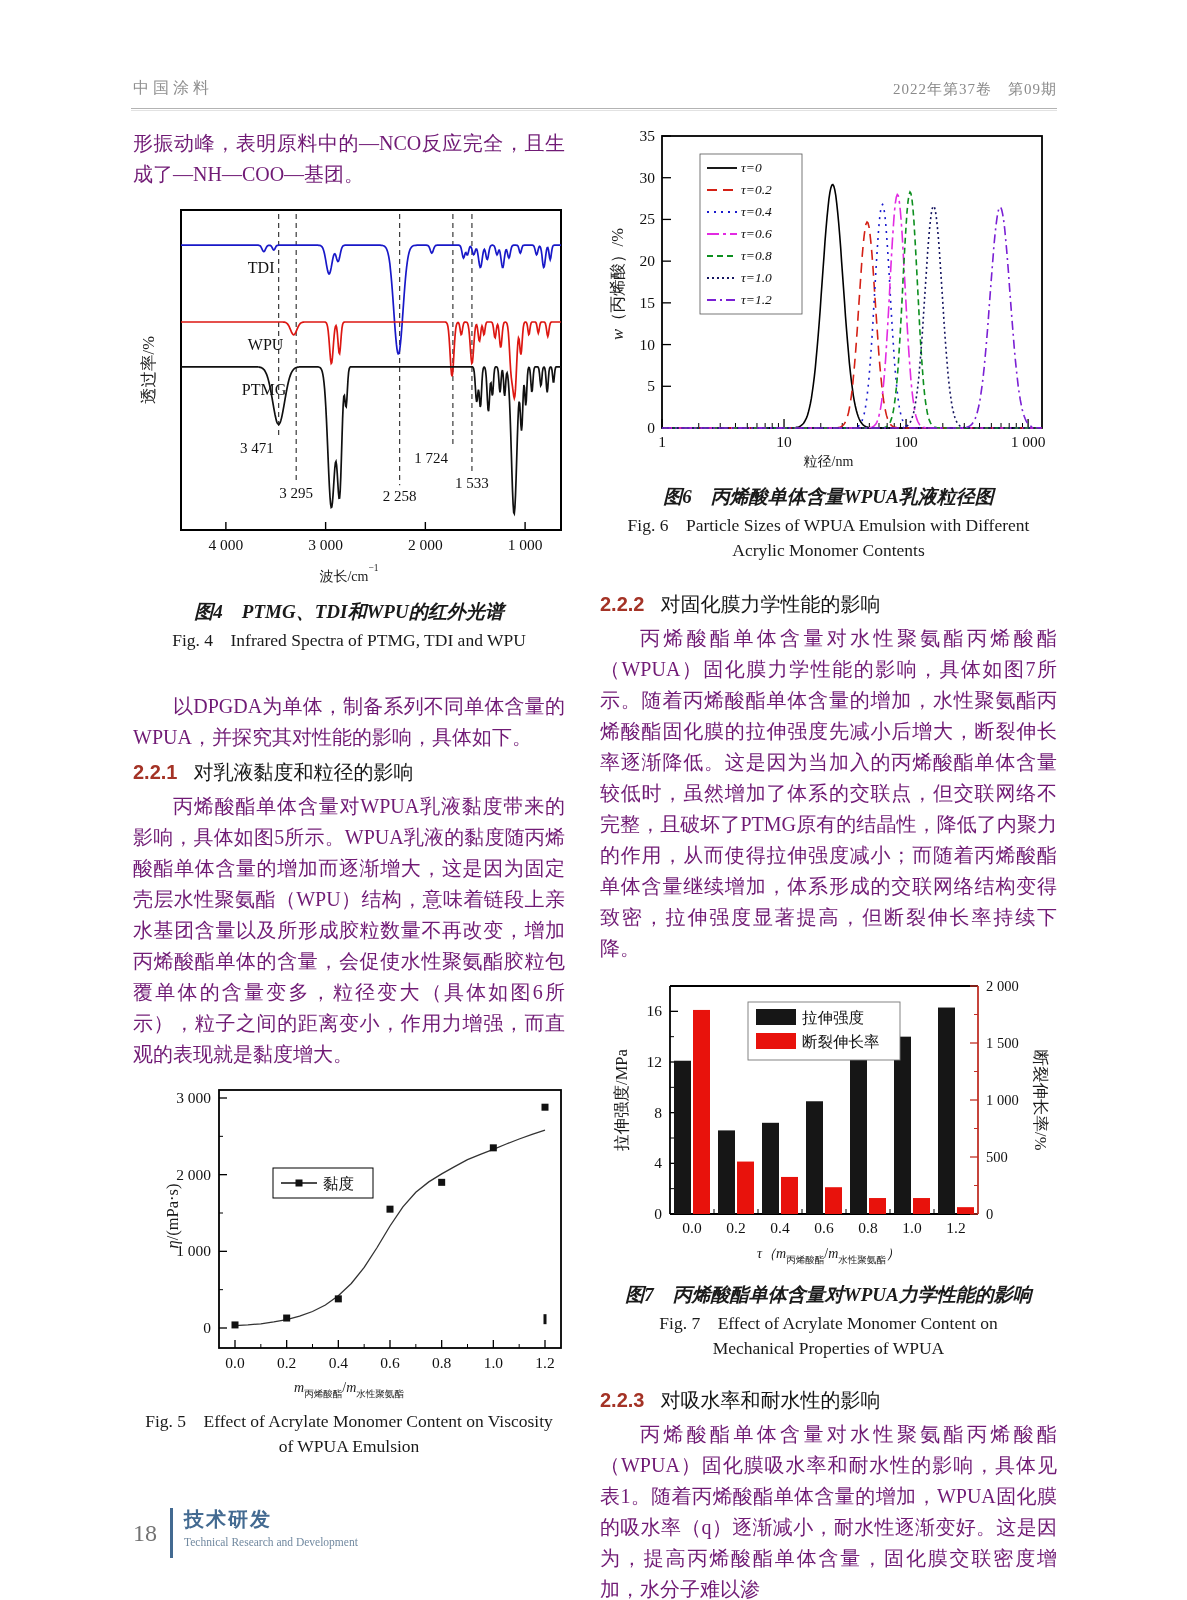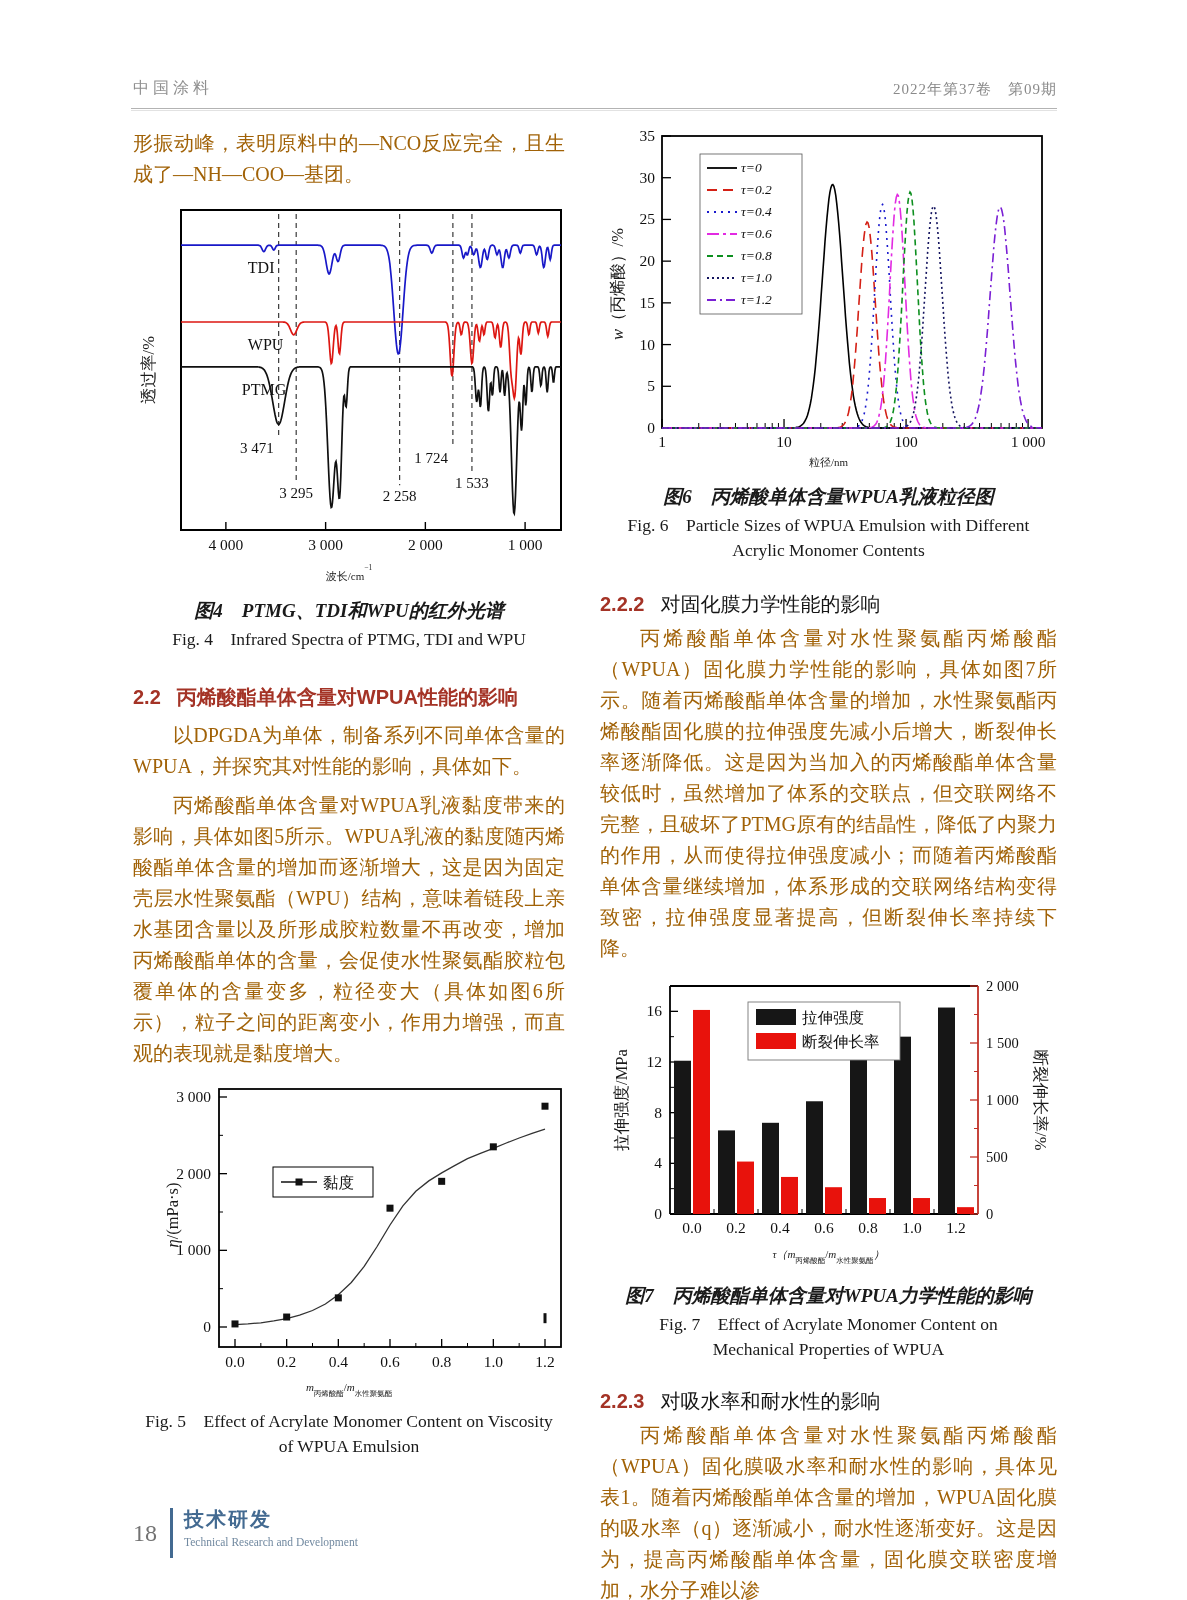--- a/index.html
+++ b/index.html
@@ -9,34 +9,34 @@
   
   .hdr-journal{left:133px;top:78px;font-size:16px;letter-spacing:4px;color:#8f8f8f;}
   .hdr-issue{right:130px;top:80px;font-size:15px;color:#8a8a8a;letter-spacing:1px;}
   .hdr-rule{left:131px;top:108px;width:926px;height:1px;background:#b3b3b3;}
   .hdr-rule2{left:131px;top:110px;width:926px;height:1px;background:#e2e2e2;}
   
   .col{position:absolute;top:128px;}
   .col-left{left:133px;width:432px;}
   .col-right{left:600px;width:457px;}
   p.body{margin:0;font-size:20px;line-height:31px;text-align:justify;text-indent:2em;
-         font-family:"Liberation Serif","DejaVu Serif",serif;color:#a16207;}
+         font-family:"Liberation Serif","DejaVu Serif",serif;color:#701a75;}
   p.noindent{text-indent:0;}
   .sec-major{margin:0;font-family:"Liberation Sans","DejaVu Sans",sans-serif;
              font-weight:bold;font-size:20px;color:#a43326;line-height:30px;}
   .sec-major .num{margin-right:16px;}
   .sec-minor{margin:0;font-size:20px;line-height:30px;}
   .sec-minor .num{font-family:"Liberation Sans","DejaVu Sans",sans-serif;font-weight:bold;color:#a43326;margin-right:16px;}
   .sec-minor .ttl{color:#161616;}
   
   .figure{position:relative;text-align:center;}
   .figure svg{display:block;}
   .cap-zh{font-weight:bold;font-size:19px;line-height:26px;margin-top:10px;font-style:italic;}
   .cap-en{font-weight:normal;font-size:17.5px;line-height:25px;margin-top:3px;}
-  .xlabel{font-size:11px;line-height:24px;text-align:center;}
+  .xlabel{font-size:14px;line-height:24px;text-align:center;}
   .ylabel-rot{position:absolute;white-space:nowrap;font-size:16.5px;transform:translate(-50%,-50%) rotate(-90deg);}
   .ylabel-rot-r{position:absolute;white-space:nowrap;font-size:16.5px;transform:translate(-50%,-50%) rotate(90deg);}
   .pt-plain{}
   .pt-var{font-style:italic;}
   .pt-sub{font-size:68%;vertical-align:-22%;}
   .pt-sup{font-size:68%;vertical-align:40%;}
   
   .ft-num{left:133px;top:1520px;font-size:24px;color:#737373;font-family:"Liberation Serif",serif;}
   .ft-bar{left:170px;top:1508px;width:3px;height:50px;background:#436a91;}
   .ft-zh{left:184px;top:1506px;font-size:20px;font-weight:bold;color:#436a91;
@@ -86,26 +86,26 @@
           <text x="114.8241469816273" y="146" font-family="&quot;Liberation Serif&quot;,serif" font-size="16" fill="#111">WPU</text>
           <path d="M48.0,162.8L48.6,162.8L49.2,162.8L49.8,162.8L50.4,162.8L51.0,162.8L51.6,162.8L52.2,162.8L52.8,162.8L53.4,162.8L54.0,162.8L54.6,162.8L55.2,162.8L55.8,162.8L56.4,162.8L57.0,162.8L57.6,162.8L58.2,162.8L58.8,162.8L59.4,162.8L60.0,162.8L60.6,162.8L61.2,162.8L61.8,162.8L62.4,162.8L63.0,162.8L63.6,162.8L64.2,162.8L64.8,162.8L65.4,162.8L66.0,162.8L66.6,162.8L67.1,162.8L67.7,162.8L68.3,162.8L68.9,162.8L69.5,162.8L70.1,162.8L70.7,162.8L71.3,162.8L71.9,162.8L72.5,162.8L73.1,162.8L73.7,162.8L74.3,162.8L74.9,162.8L75.5,162.8L76.1,162.8L76.7,162.8L77.3,162.8L77.9,162.8L78.5,162.8L79.1,162.8L79.7,162.8L80.3,162.8L80.9,162.8L81.5,162.8L82.1,162.8L82.7,162.8L83.3,162.8L83.9,162.8L84.5,162.8L85.1,162.8L85.7,162.8L86.3,162.8L86.9,162.8L87.5,162.8L88.1,162.8L88.7,162.8L89.3,162.8L89.9,162.8L90.5,162.8L91.1,162.8L91.7,162.8L92.3,162.8L92.9,162.8L93.5,162.8L94.1,162.8L94.7,162.8L95.3,162.8L95.9,162.8L96.5,162.8L97.1,162.8L97.7,162.8L98.3,162.8L98.9,162.8L99.5,162.8L100.1,162.8L100.7,162.8L101.3,162.8L101.9,162.8L102.5,162.8L103.1,162.8L103.7,162.8L104.3,162.8L104.9,162.8L105.4,162.8L106.0,162.8L106.6,162.8L107.2,162.8L107.8,162.8L108.4,162.8L109.0,162.8L109.6,162.8L110.2,162.8L110.8,162.8L111.4,162.8L112.0,162.8L112.6,162.8L113.2,162.8L113.8,162.8L114.4,162.8L115.0,162.8L115.6,162.8L116.2,162.8L116.8,162.8L117.4,162.8L118.0,162.8L118.6,162.8L119.2,162.8L119.8,162.8L120.4,162.8L121.0,162.8L121.6,162.8L122.2,162.8L122.8,162.8L123.4,162.9L124.0,162.9L124.6,162.9L125.2,163.0L125.8,163.0L126.4,163.1L127.0,163.3L127.6,163.4L128.2,163.6L128.8,163.9L129.4,164.3L130.0,164.7L130.6,165.3L131.2,165.9L131.8,166.8L132.4,167.8L133.0,169.0L133.6,170.4L134.2,172.0L134.8,173.9L135.4,176.1L136.0,178.5L136.6,181.1L137.2,184.0L137.8,187.1L138.4,190.3L139.0,193.7L139.6,197.2L140.2,200.7L140.8,204.1L141.4,207.4L142.0,210.5L142.6,213.2L143.1,215.6L143.7,217.6L144.3,219.1L144.9,220.0L145.5,220.4L146.1,220.2L146.7,219.4L147.3,218.1L147.9,216.3L148.5,214.1L149.1,211.4L149.7,208.4L150.3,205.2L150.9,201.8L151.5,198.4L152.1,194.9L152.7,191.5L153.3,188.2L153.9,185.0L154.5,182.0L155.1,179.3L155.7,176.8L156.3,174.6L156.9,172.6L157.5,170.9L158.1,169.4L158.7,168.2L159.3,167.1L159.9,166.2L160.5,165.5L161.1,164.9L161.7,164.4L162.3,164.0L162.9,163.7L163.5,163.5L164.1,163.3L164.7,163.2L165.3,163.1L165.9,163.0L166.5,162.9L167.1,162.9L167.7,162.9L168.3,162.8L168.9,162.8L169.5,162.8L170.1,162.8L170.7,162.8L171.3,162.8L171.9,162.8L172.5,162.8L173.1,162.8L173.7,162.8L174.3,162.8L174.9,162.8L175.5,162.8L176.1,162.8L176.7,162.8L177.3,162.8L177.9,162.8L178.5,162.8L179.1,162.8L179.7,162.8L180.3,162.8L180.9,162.8L181.4,162.8L182.0,162.8L182.6,162.8L183.2,162.8L183.8,162.8L184.4,162.9L185.0,162.9L185.6,163.0L186.2,163.2L186.8,163.4L187.4,163.9L188.0,164.7L188.6,165.8L189.2,167.6L189.8,170.1L190.4,173.7L191.0,178.6L191.6,184.9L192.2,193.1L192.8,203.0L193.4,214.6L194.0,227.7L194.6,241.8L195.2,256.3L195.8,270.2L196.4,282.8L197.0,293.0L197.6,300.1L198.2,303.5L198.8,303.0L199.4,298.8L200.0,291.6L200.6,282.4L201.2,272.7L201.8,264.3L202.4,258.8L203.0,257.5L203.6,261.0L204.2,268.7L204.8,278.8L205.4,288.3L206.0,294.2L206.6,294.0L207.2,286.6L207.8,272.6L208.4,254.0L209.0,233.9L209.6,215.1L210.2,200.5L210.8,192.3L211.4,191.5L212.0,196.4L212.6,202.0L213.2,202.8L213.8,196.6L214.4,185.9L215.0,175.5L215.6,168.4L216.2,164.8L216.8,163.4L217.4,162.9L218.0,162.8L218.6,162.8L219.1,162.8L219.7,162.8L220.3,162.8L220.9,162.8L221.5,162.8L222.1,162.8L222.7,162.8L223.3,162.8L223.9,162.8L224.5,162.8L225.1,162.8L225.7,162.8L226.3,162.8L226.9,162.8L227.5,162.8L228.1,162.8L228.7,162.8L229.3,162.8L229.9,162.8L230.5,162.8L231.1,162.8L231.7,162.8L232.3,162.8L232.9,162.8L233.5,162.8L234.1,162.8L234.7,162.8L235.3,162.8L235.9,162.8L236.5,162.8L237.1,162.8L237.7,162.8L238.3,162.8L238.9,162.8L239.5,162.8L240.1,162.8L240.7,162.8L241.3,162.8L241.9,162.8L242.5,162.8L243.1,162.8L243.7,162.8L244.3,162.8L244.9,162.8L245.5,162.8L246.1,162.8L246.7,162.8L247.3,162.8L247.9,162.8L248.5,162.8L249.1,162.8L249.7,162.8L250.3,162.8L250.9,162.8L251.5,162.8L252.1,162.8L252.7,162.8L253.3,162.8L253.9,162.8L254.5,162.8L255.1,162.8L255.7,162.8L256.3,162.8L256.9,162.8L257.4,162.8L258.0,162.8L258.6,162.8L259.2,162.8L259.8,162.8L260.4,162.8L261.0,162.8L261.6,162.8L262.2,162.8L262.8,162.8L263.4,162.8L264.0,162.8L264.6,162.8L265.2,162.8L265.8,162.8L266.4,162.8L267.0,162.8L267.6,162.8L268.2,162.8L268.8,162.8L269.4,162.8L270.0,162.8L270.6,162.8L271.2,162.8L271.8,162.8L272.4,162.8L273.0,162.8L273.6,162.8L274.2,162.8L274.8,162.8L275.4,162.8L276.0,162.8L276.6,162.8L277.2,162.8L277.8,162.8L278.4,162.8L279.0,162.8L279.6,162.8L280.2,162.8L280.8,162.8L281.4,162.8L282.0,162.8L282.6,162.8L283.2,162.8L283.8,162.8L284.4,162.8L285.0,162.8L285.6,162.8L286.2,162.8L286.8,162.8L287.4,162.8L288.0,162.8L288.6,162.8L289.2,162.8L289.8,162.8L290.4,162.8L291.0,162.8L291.6,162.8L292.2,162.8L292.8,162.8L293.4,162.8L294.0,162.8L294.6,162.8L295.1,162.8L295.7,162.8L296.3,162.8L296.9,162.8L297.5,162.8L298.1,162.8L298.7,162.8L299.3,162.8L299.9,162.8L300.5,162.8L301.1,162.8L301.7,162.8L302.3,162.8L302.9,162.8L303.5,162.8L304.1,162.8L304.7,162.8L305.3,162.8L305.9,162.8L306.5,162.8L307.1,162.8L307.7,162.8L308.3,162.8L308.9,162.8L309.5,162.8L310.1,162.8L310.7,162.8L311.3,162.8L311.9,162.8L312.5,162.8L313.1,162.8L313.7,162.8L314.3,162.8L314.9,162.8L315.5,162.8L316.1,162.8L316.7,162.8L317.3,162.8L317.9,162.8L318.5,162.8L319.1,162.8L319.7,162.8L320.3,162.8L320.9,162.8L321.5,162.8L322.1,162.8L322.7,162.8L323.3,162.8L323.9,162.8L324.5,162.8L325.1,162.8L325.7,162.8L326.3,162.8L326.9,162.8L327.5,162.8L328.1,162.8L328.7,162.8L329.3,162.8L329.9,162.8L330.5,162.8L331.1,162.8L331.7,162.8L332.3,162.8L332.9,162.8L333.4,162.8L334.0,162.8L334.6,162.8L335.2,162.8L335.8,162.8L336.4,162.8L337.0,162.8L337.6,162.8L338.2,162.8L338.8,162.8L339.4,162.9L340.0,163.3L340.6,164.6L341.2,167.9L341.8,174.4L342.4,183.7L343.0,193.1L343.6,198.0L344.2,196.1L344.8,189.9L345.4,185.6L346.0,188.3L346.6,196.6L347.2,203.0L347.8,200.6L348.4,189.9L349.0,177.5L349.6,168.8L350.2,164.7L350.8,163.3L351.4,163.2L352.0,164.1L352.6,166.8L353.2,172.9L353.8,183.1L354.4,195.7L355.0,205.4L355.6,207.1L356.2,199.7L356.8,188.2L357.4,179.6L358.0,179.0L358.6,185.5L359.2,191.5L359.8,189.5L360.4,180.1L361.0,170.6L361.6,165.2L362.2,163.3L362.8,162.9L363.4,162.8L364.0,163.1L364.6,164.2L365.2,167.7L365.8,175.1L366.4,184.1L367.0,188.4L367.6,184.1L368.2,175.1L368.8,168.1L369.4,166.1L370.0,169.7L370.6,178.4L371.1,188.3L371.7,191.8L372.3,185.9L372.9,176.4L373.5,170.1L374.1,168.9L374.7,171.6L375.3,177.2L375.9,185.4L376.5,196.8L377.1,211.4L377.7,228.9L378.3,248.3L378.9,268.1L379.5,286.1L380.1,300.2L380.7,308.4L381.3,309.6L381.9,303.6L382.5,291.3L383.1,274.4L383.7,255.0L384.3,235.4L384.9,217.8L385.5,204.4L386.1,197.7L386.7,199.5L387.3,209.2L387.9,221.1L388.5,226.7L389.1,220.9L389.7,205.8L390.3,189.7L390.9,181.0L391.5,183.6L392.1,194.1L392.7,201.4L393.3,196.7L393.9,183.5L394.5,171.6L395.1,165.4L395.7,163.5L396.3,163.7L396.9,166.1L397.5,172.2L398.1,181.3L398.7,187.9L399.3,186.4L399.9,178.2L400.5,169.7L401.1,165.0L401.7,163.3L402.3,162.9L402.9,162.8L403.5,162.8L404.1,162.8L404.7,162.9L405.3,163.4L405.9,165.3L406.5,169.9L407.1,176.7L407.7,181.6L408.3,180.5L408.9,174.3L409.4,168.0L410.0,164.4L410.6,163.2L411.2,163.1L411.8,164.2L412.4,167.7L413.0,175.1L413.6,184.1L414.2,188.4L414.8,184.1L415.4,175.1L416.0,167.7L416.6,164.2L417.2,163.1L417.8,162.9L418.4,163.6L419.0,166.2L419.6,171.9L420.2,177.8L420.8,177.8L421.4,171.9L422.0,166.2L422.6,163.5L423.2,162.9L423.8,162.8L424.4,162.8L425.0,162.8L425.6,162.8L426.2,162.8L426.8,162.8L427.4,162.8L428.0,162.8" fill="none" stroke="#101010" stroke-width="1.7"></path>
           <text x="108.83989501312337" y="190.8" font-family="&quot;Liberation Serif&quot;,serif" font-size="16" fill="#111">PTMG</text>
         </svg>
       <div class="xlabel"><span class="pt-plain">波长/cm</span><span class="pt-sup">−1</span></div>
       <div class="cap-zh">图4　PTMG、TDI和WPU的红外光谱</div>
       <div class="cap-en">Fig. 4　Infrared Spectra of PTMG, TDI and WPU</div>
     </div>
 
     <div style="height:30px;"></div>
-    <p class="sec-major">
-      <span class="num">2.2</span><span>丙烯酸酯单体含量对WPUA性能的影响</span>
-    </p>
     <div class="sp3"></div>
     <p class="body">以DPGDA为单体，制备系列不同单体含量的WPUA，并探究其对性能的影响，具体如下。</p>
     <div style="height:4px;"></div>
+    <p class="sec-minor">
+      <span class="num">2.2.1</span><span class="ttl">对乳液黏度和粒径的影响</span>
+    </p>
     <div style="height:4px;"></div>
     <p class="body">丙烯酸酯单体含量对WPUA乳液黏度带来的影响，具体如图5所示。WPUA乳液的黏度随丙烯酸酯单体含量的增加而逐渐增大，这是因为固定壳层水性聚氨酯（WPU）结构，意味着链段上亲水基团含量以及所形成胶粒数量不再改变，增加丙烯酸酯单体的含量，会促使水性聚氨酯胶粒包覆单体的含量变多，粒径变大（具体如图6所示），粒子之间的距离变小，作用力增强，而直观的表现就是黏度增大。</p>
 
     <div style="height:10px;"></div>
     <div class="figure">
       <div class="ylabel-rot" style="left:40px;top:136px;"><span class="pt-var">η</span><span class="pt-plain">/(mPa·s)</span></div>
       <svg id="fig5-svg" width="432" height="296">
           <rect x="86" y="10" width="342" height="258" fill="none" stroke="#000" stroke-width="1.8"></rect>
           <line x1="86" y1="248" x2="94" y2="248" stroke="#000" stroke-width="1.3"></line>
           <text x="78" y="253" font-family="&quot;Liberation Serif&quot;,serif" font-size="15.5" fill="#111" text-anchor="end">0</text>

